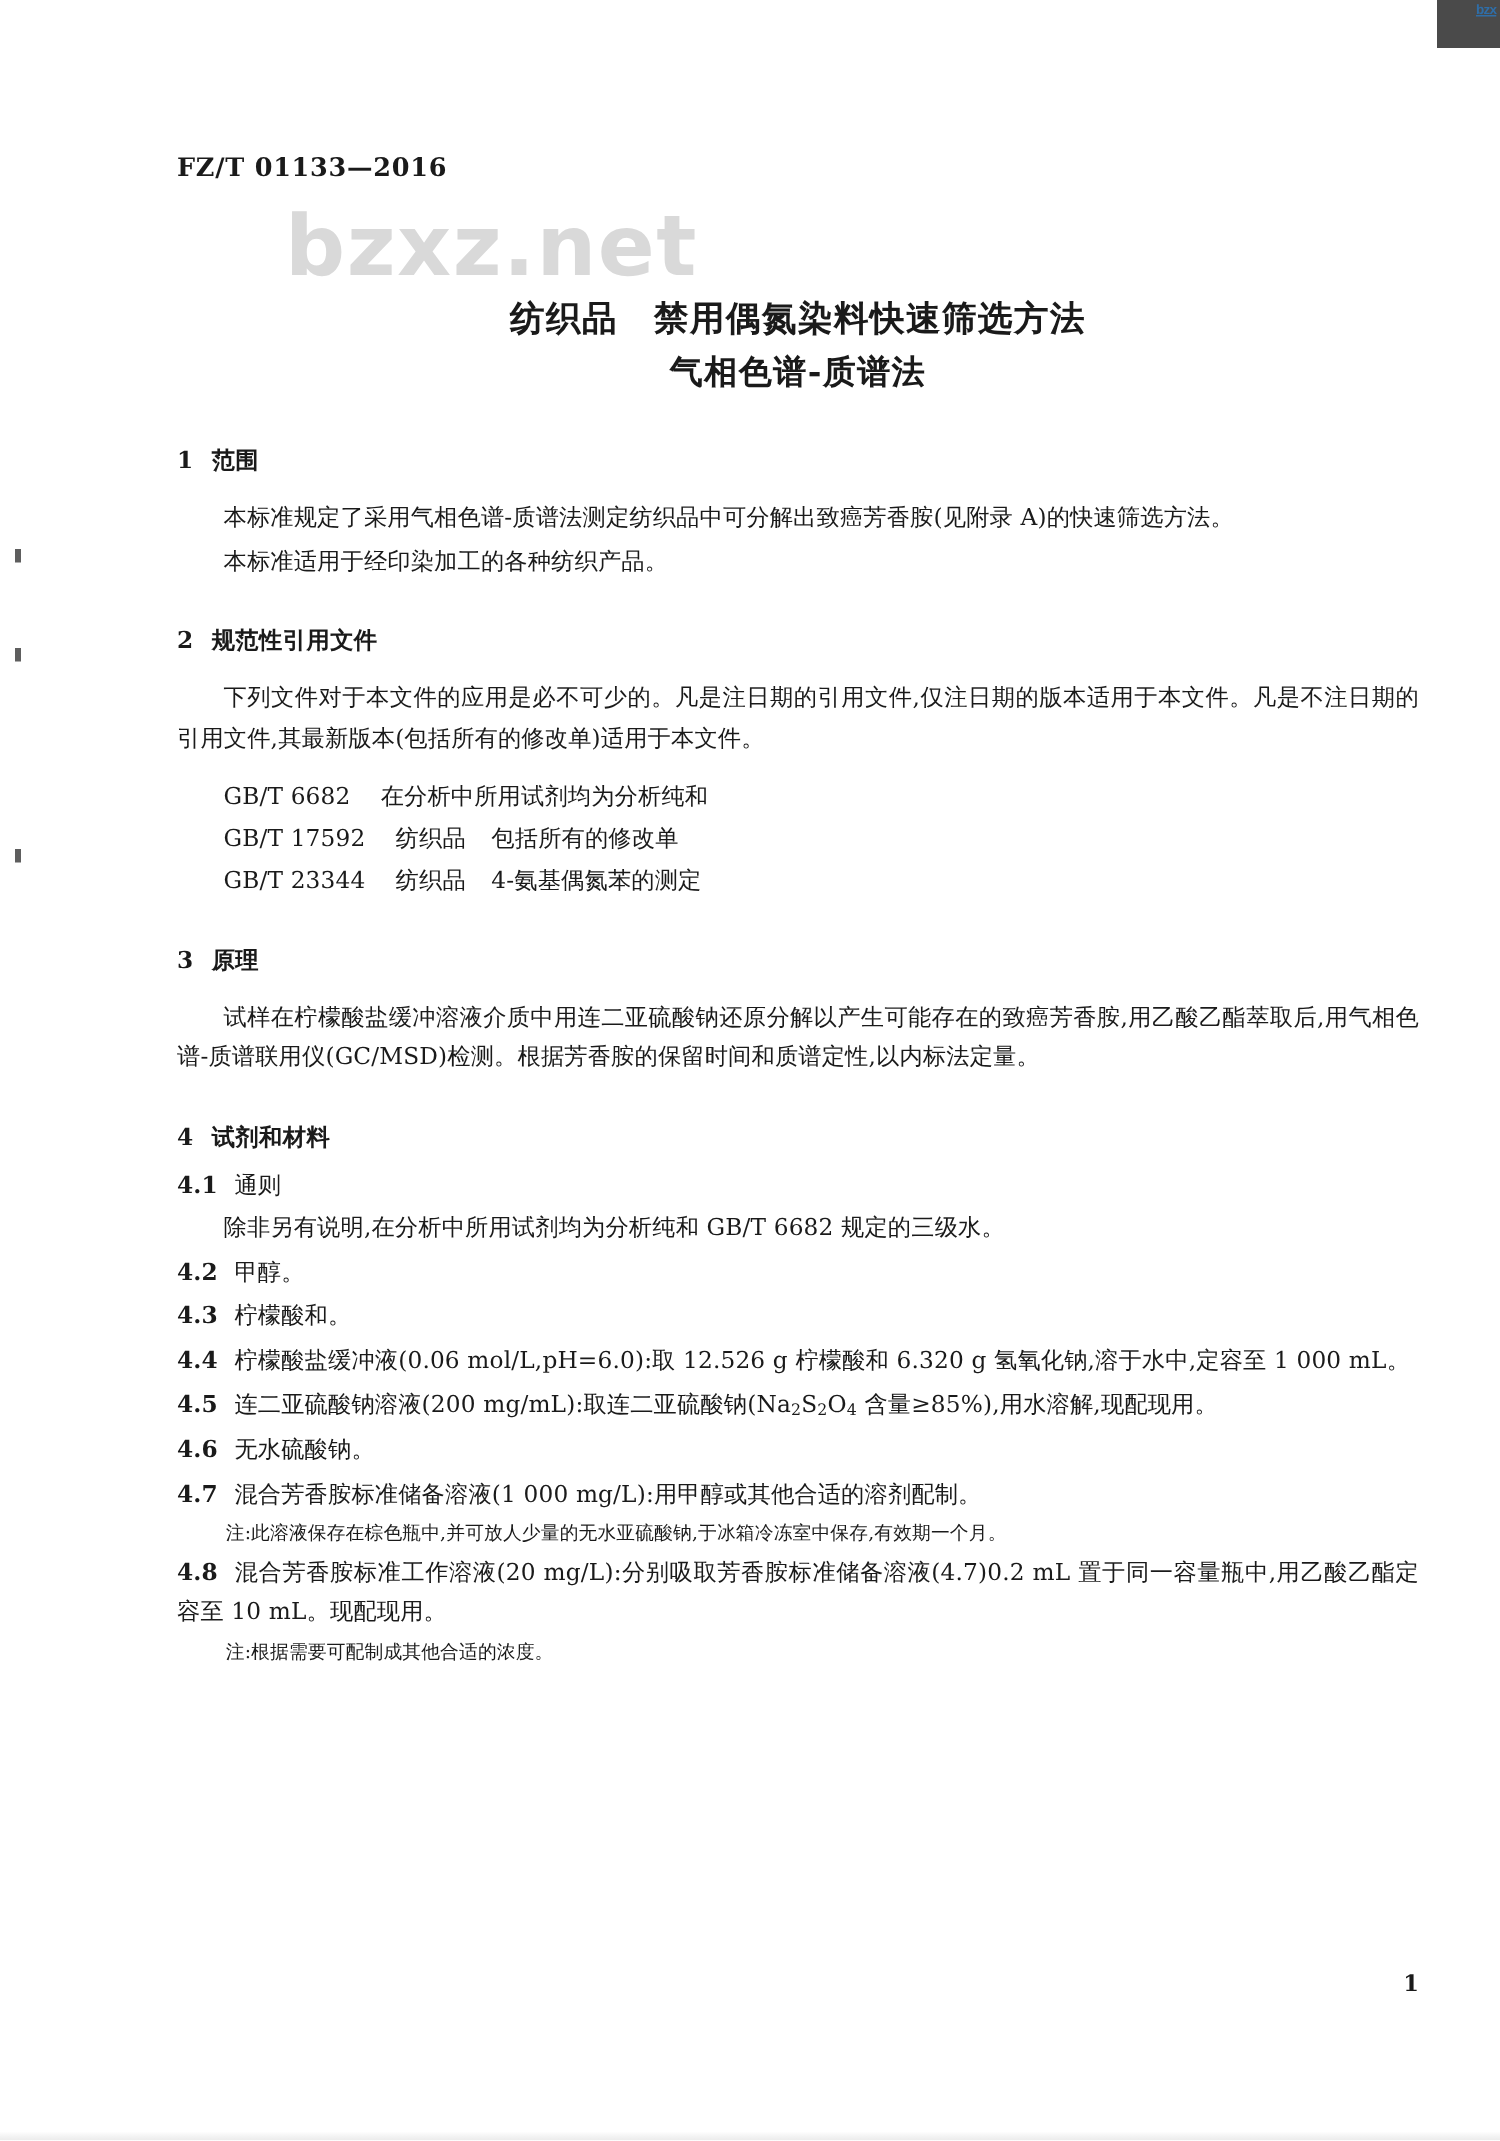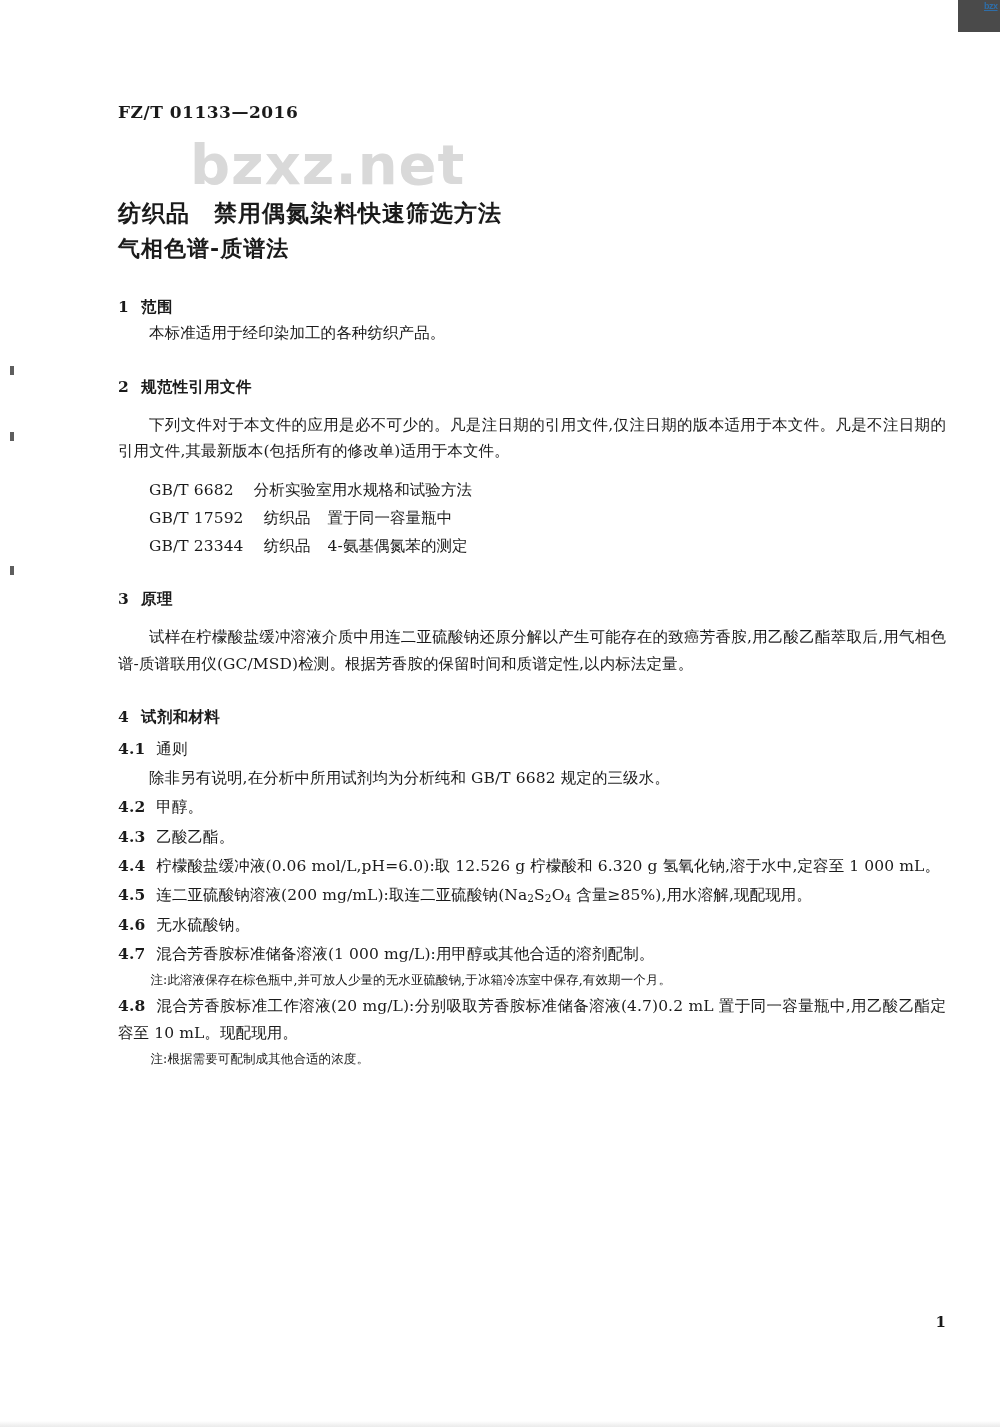--- a/index.html
+++ b/index.html
@@ -88,21 +88,21 @@
   .std-number {
     text-align: left;
     font-family: "DejaVu Serif", "Liberation Serif", serif;
     font-weight: bold;
     font-size: 17px;
     letter-spacing: 0.5px;
     margin-top: 102px;
   }
 
   .doc-title {
-    text-align: left;
+    text-align: center;
     font-weight: bold;
     font-size: 23px;
     letter-spacing: 1px;
     margin-top: 72px;
     line-height: 1.62;
   }
   .doc-title .line2 { font-size: 22px; }
 
   .warning {
     font-weight: bold;
@@ -199,32 +199,33 @@
 
     <div class="doc-title">
       <div class="line1">纺织品　禁用偶氮染料快速筛选方法</div>
       <div class="line2">气相色谱-质谱法</div>
     </div>
 
 
     <h2 class="clause">
       <span class="num">1</span><span>范围</span>
     </h2>
+    <p class="body">本标准规定了采用气相色谱-质谱法测定纺织品中可分解出致癌芳香胺(见附录 A)的快速筛选方法。</p>
     <p class="body tight">本标准适用于经印染加工的各种纺织产品。</p>
 
     <h2 class="clause">
       <span class="num">2</span><span>规范性引用文件</span>
     </h2>
     <p class="body">下列文件对于本文件的应用是必不可少的。凡是注日期的引用文件,仅注日期的版本适用于本文件。凡是不注日期的引用文件,其最新版本(包括所有的修改单)适用于本文件。</p>
 
     <p class="ref first">
-      <span>GB/T 6682</span><span class="gap2"></span><span>分析实验室用水规格和试验方法</span>
+      <span>GB/T 6682</span><span class="gap2"></span><span>在分析中所用试剂均为分析纯和</span>
     </p>
     <p class="ref">
-      <span>GB/T 17592</span><span class="gap2"></span><span>纺织品</span><span class="gap"></span><span>置于同一容量瓶中</span>
+      <span>GB/T 17592</span><span class="gap2"></span><span>纺织品</span><span class="gap"></span><span>包括所有的修改单</span>
     </p>
     <p class="ref">
       <span>GB/T 23344</span><span class="gap2"></span><span>纺织品</span><span class="gap"></span><span>4-氨基偶氮苯的测定</span>
     </p>
 
     <h2 class="clause">
       <span class="num">3</span><span>原理</span>
     </h2>
     <p class="body">试样在柠檬酸盐缓冲溶液介质中用连二亚硫酸钠还原分解以产生可能存在的致癌芳香胺,用乙酸乙酯萃取后,用气相色谱-质谱联用仪(GC/MSD)检测。根据芳香胺的保留时间和质谱定性,以内标法定量。</p>
 
@@ -235,21 +236,21 @@
     <p class="sub sub-title first">
       <span class="idx">4.1</span><span>通则</span>
     </p>
     <p class="body tight">除非另有说明,在分析中所用试剂均为分析纯和 GB/T 6682 规定的三级水。</p>
 
     <p class="sub">
       <span class="idx">4.2</span><span>甲醇。</span>
     </p>
 
     <p class="sub">
-      <span class="idx">4.3</span><span>乙酸乙酯。</span>
+      <span class="idx">4.3</span><span>柠檬酸和。</span>
     </p>
 
     <p class="sub">
       <span class="idx">4.4</span><span>柠檬酸盐缓冲液(0.06 mol/L,pH=6.0):取 12.526 g 柠檬酸和 6.320 g 氢氧化钠,溶于水中,定容至 1 000 mL。</span>
     </p>
 
     <p class="sub">
       <span class="idx">4.5</span><span>连二亚硫酸钠溶液(200 mg/mL):取连二亚硫酸钠(Na</span><sub>2</sub><span>S</span><sub>2</sub><span>O</span><sub>4</sub><span> 含量≥85%),用水溶解,现配现用。</span>
     </p>
 

